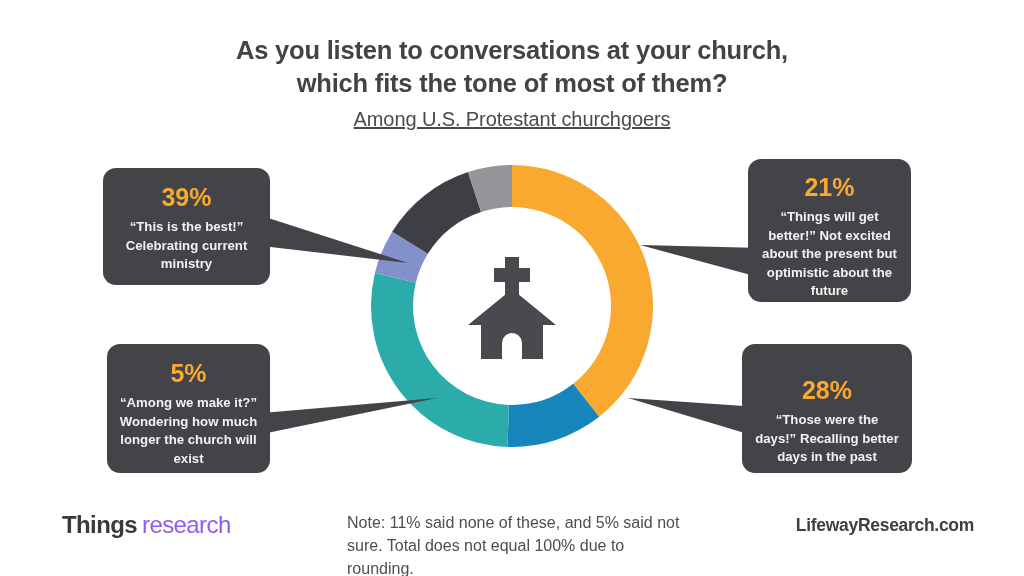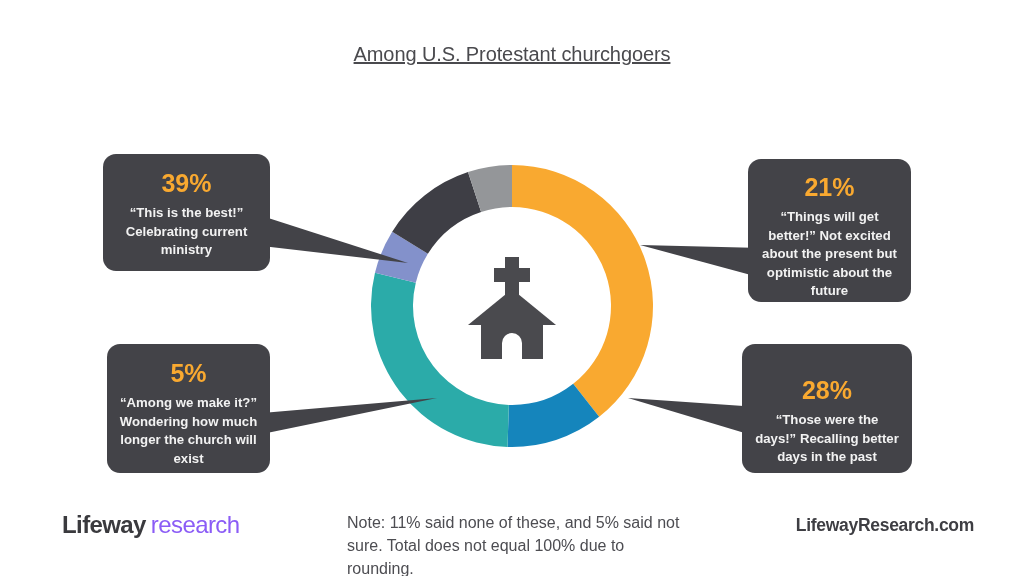--- a/index.html
+++ b/index.html
@@ -29,21 +29,21 @@
   .church-icon { position:absolute; left:50%; top:50%; transform:translate(-50%,-50%); }
 
   
   .callout { position:absolute; background:#434348; border-radius:13px; color:#ffffff; text-align:center; }
   .callout .pct {
     color:#f9a930; font-weight:bold; font-size:25px; line-height:1;
     display:block; margin-bottom:7px;
   }
   .callout .desc { font-size:13.2px; line-height:1.33; font-weight:bold; color:#f2f2f2; }
 
-  #callout-39 { left:103px; top:154px;  width:167px; height:117px; padding:17px 13px 0; }
+  #callout-39 { left:103px; top:168px;  width:167px; height:117px; padding:17px 13px 0; }
   #callout-11 { left:748px; top:159px;  width:163px; height:143px; padding:16px 12px 0; }
   #callout-5  { left:107px; top:344px;  width:163px; height:129px; padding:17px 11px 0; }
   #callout-28 { left:742px; top:344px;  width:170px; height:129px; padding:34px 12px 0; }
 
   .pointer { position:absolute; }
   .pointer svg { display:block; overflow:visible; }
 
   
   .logo { position:absolute; left:62px; top:511px; font-size:24px; letter-spacing:-0.6px; white-space:nowrap; }
   .logo .lw { font-weight:bold; color:#3a3a3e; }
@@ -54,20 +54,24 @@
     font-size:16px; color:#4d4d52;
     line-height:1.45;
   }
 
   .site { position:absolute; right:50px; top:515px; font-size:17.5px; font-weight:bold; color:#3e3e43; letter-spacing:-0.3px; }
 </style>
 </head>
 <body>
 
 <div class="header">
+  <div class="title">
+    <div>As you listen to conversations at your church,</div>
+    <div>which fits the tone of most of them?</div>
+  </div>
   <div class="subtitle">Among U.S. Protestant churchgoers</div>
 </div>
 
 <div class="chart-wrap">
   <svg width="288" height="288" viewBox="0 0 288 288">
     <g id="donut-segments">
         <path d="M 144 3 A 141 141 0 0 1 231.16041705710535 254.833486358733 L 205.19773963583992 221.81925637953594 A 99 99 0 0 0 144 45 Z" fill="#f9a930"></path>
         <path d="M 231.16041705710535 254.833486358733 A 141 141 0 0 1 139.52636137677248 284.92901247602913 L 140.8589345836913 242.95015769593533 A 99 99 0 0 0 205.19773963583992 221.81925637953594 Z" fill="#1585bc"></path>
         <path d="M 139.52636137677248 284.92901247602913 A 141 141 0 0 1 6.974568866380594 110.75799009317083 L 47.790654735969355 120.65986538456676 A 99 99 0 0 0 140.8589345836913 242.95015769593533 Z" fill="#2baba9"></path>
         <path d="M 6.974568866380594 110.75799009317083 A 141 141 0 0 1 24.188714377118444 69.66120906691921 L 59.87718243499805 91.8046787065603 A 99 99 0 0 0 47.790654735969355 120.65986538456676 Z" fill="#8391cb"></path>
@@ -123,18 +127,18 @@
   <span class="pct">5%</span>
   <span class="desc">“Among we make it?” Wondering how much longer the church will exist</span>
 </div>
 
 <div class="callout" id="callout-28">
   <span class="pct">28%</span>
   <span class="desc">“Those were the days!” Recalling better days in the past</span>
 </div>
 
 <div class="logo">
-  <span class="lw">Lifeway</span><span class="rs">research</span>
+  <span class="lw">Things</span><span class="rs">research</span>
 </div>
 
 <div class="note">Note: 11% said none of these, and 5% said not sure. Total does not equal 100% due to rounding.</div>
 
 <div class="site">LifewayResearch.com</div>
 
 </body></html>

